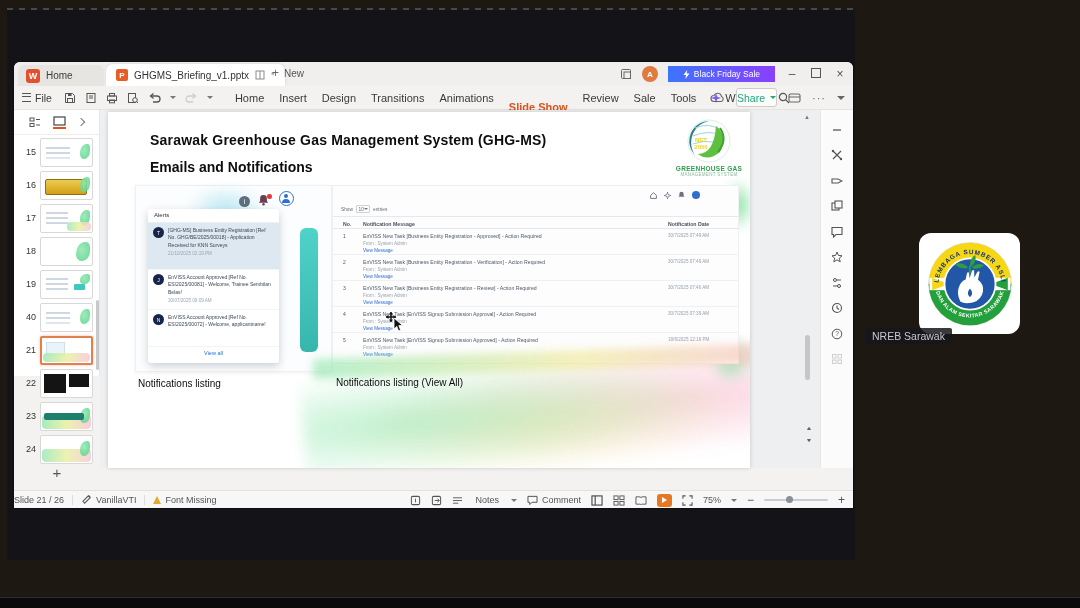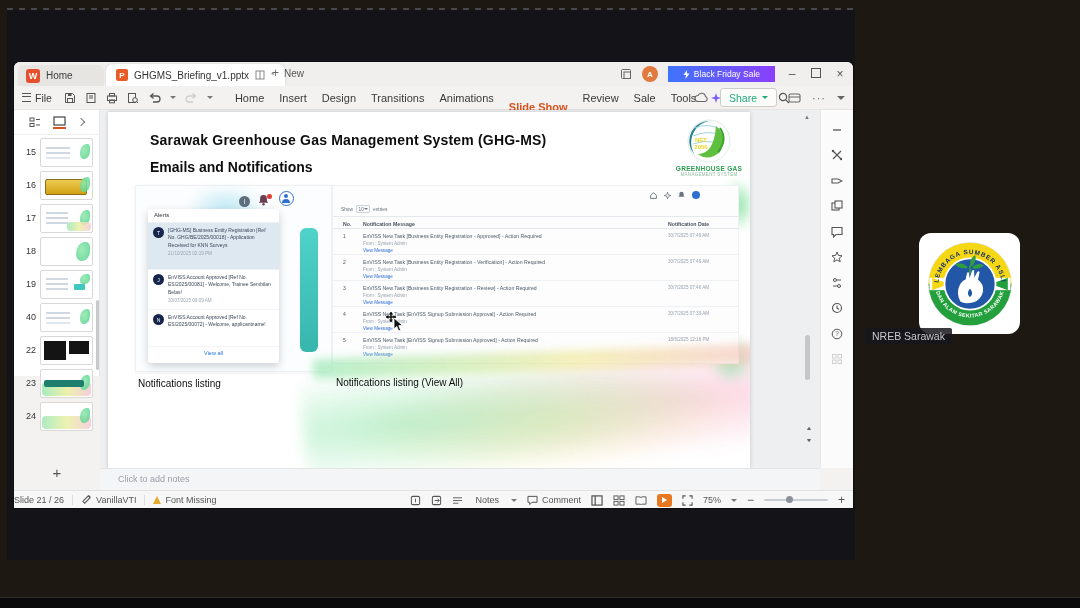--- a/index.html
+++ b/index.html
@@ -44,21 +44,21 @@
   .qicons{display:flex;align-items:center;gap:9px;margin-left:12px;color:#555;}
   .caret{width:0;height:0;border-left:3px solid transparent;border-right:3px solid transparent;
     border-top:3.5px solid #777;display:inline-block;}
   .menus{display:flex;align-items:center;gap:15px;margin-left:22px;font-size:11px;color:#3a3a3a;}
   .menu-item{position:relative;padding:4px 0;}
   .menu-item.active{color:#d9541e;font-weight:bold;margin-top:18px;}
   .menu-item.active:after{content:"";position:absolute;left:0;right:0;bottom:-1px;height:2.5px;background:#d9541e;}
   .wpsai{display:flex;align-items:center;gap:4px;}
   .menubar-right{position:absolute;right:8px;top:26px;display:flex;align-items:center;gap:11px;}
   .share-pill{height:17px;border:1px solid #cfcdc9;border-radius:3px;display:flex;align-items:center;
-    gap:5px;padding:0 8px;color:#1ea97c;font-size:10.5px;background:#fbfbfa;}
+    gap:5px;padding:0 0;color:#1ea97c;font-size:10.5px;background:#fbfbfa;}
   .more-dots{color:#666;font-size:11px;letter-spacing:1px;}
   .chev-down{width:0;height:0;border-left:4px solid transparent;border-right:4px solid transparent;
     border-top:4px solid #666;}
 
   
   .lpanel{left:0;top:48px;width:86px;height:266px;background:#ffffff;border-right:1px solid #e8e7e5;box-sizing:border-box;}
   .lpanel-head{display:flex;align-items:center;gap:12px;justify-content:center;height:24px;border-bottom:1px solid #f0efee;}
   .ph-ic{color:#555;}
   .ph-sel{border-bottom:2px solid #d9541e;padding-bottom:1px;}
   .chev-r{width:5px;height:5px;border-top:1.4px solid #777;border-right:1.4px solid #777;transform:rotate(45deg);}
@@ -356,20 +356,27 @@
         </span>
     </div>
     <div class="thumb-row">
       <span class="thumb-num">40</span>
       <span class="thumb">
           <span class="t15a"></span>
           <span class="leaf"></span>
         </span>
     </div>
     <div class="thumb-row">
+      <span class="thumb-num">21</span>
+      <span class="thumb sel">
+          <span class="t21a"></span>
+          <span class="twave"></span>
+        </span>
+    </div>
+    <div class="thumb-row">
       <span class="thumb-num">22</span>
       <span class="thumb">
           <span class="t22a"></span>
           <span class="t22b"></span>
         </span>
     </div>
     <div class="thumb-row">
       <span class="thumb-num">23</span>
       <span class="thumb">
           <span class="t23a"></span>
@@ -581,21 +588,20 @@
     <div class="ric">
         <svg width="12" height="12" viewBox="0 0 12 12" opacity="0.45">
           <rect x="1.5" y="1.5" width="3.5" height="3.5" fill="none" stroke="#999"></rect>
           <rect x="7" y="1.5" width="3.5" height="3.5" fill="none" stroke="#999"></rect>
           <rect x="1.5" y="7" width="3.5" height="3.5" fill="none" stroke="#999"></rect>
           <rect x="7" y="7" width="3.5" height="3.5" fill="none" stroke="#999"></rect>
         </svg>
       </div>
   </div>
 
-  <div class="abs notes">Click to add notes</div>
 
   <div class="abs status">
     <span style="margin-left:0">Slide 21 / 26</span>
     <span class="sdiv"></span>
     <svg width="11" height="11" viewBox="0 0 12 12" style="margin-right:4px">
       <path d="M2 8 L8 2 l2 2 L4 10 z" fill="none" stroke="#555" stroke-width="1.1"></path>
         <path d="M9 1 l.5 1.2 L10.7 2.7 l-1.2 .5 L9 4.4 l-.5 -1.2 L7.3 2.7 l1.2 -.5 z" fill="#555"></path>
     </svg>
     <span>VanillaVTI</span>
     <span class="sdiv"></span>

